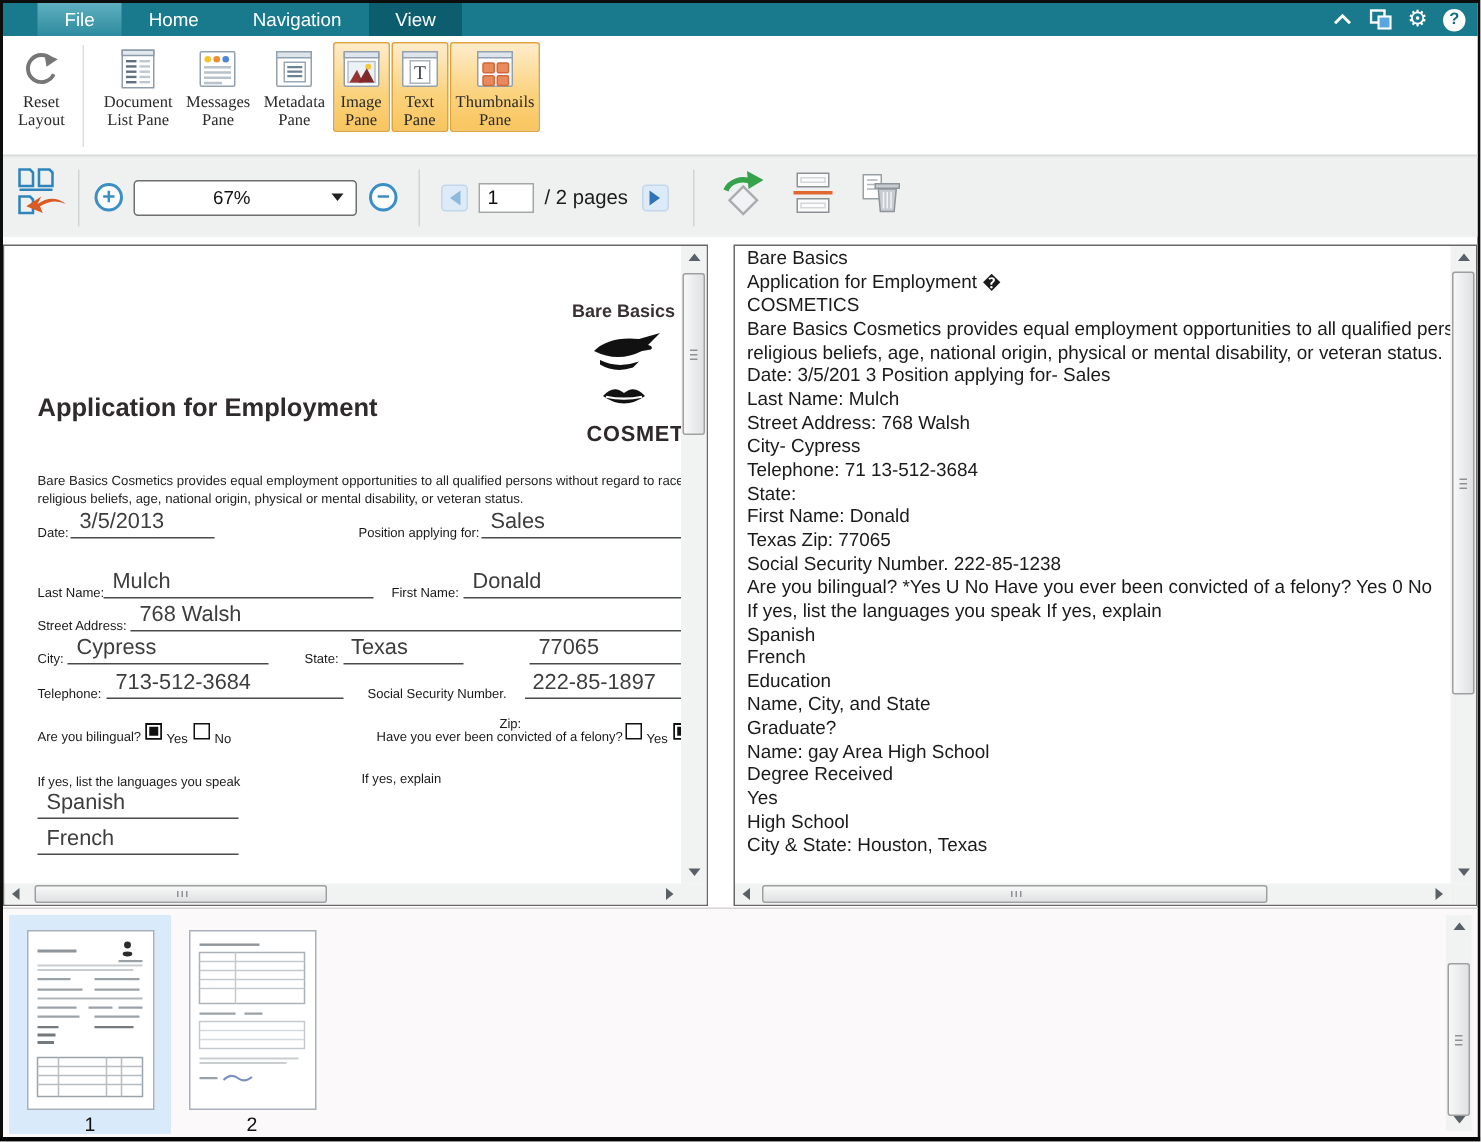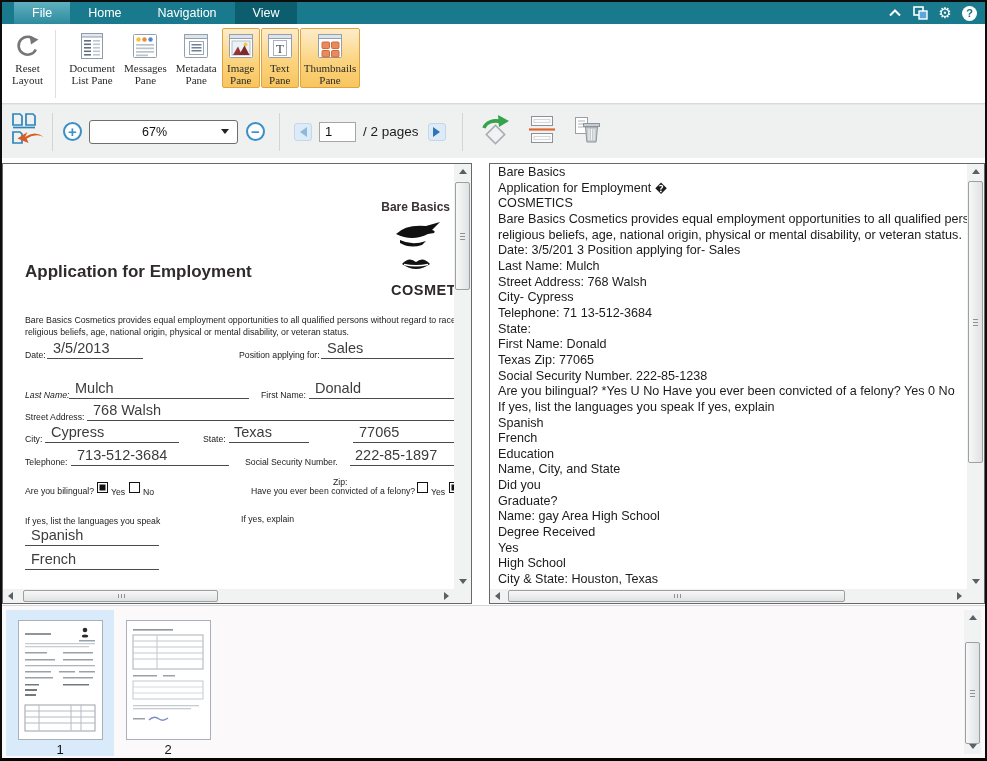--- a/index.html
+++ b/index.html
@@ -2,21 +2,21 @@
 <html><head>
 <meta charset="utf-8">
 <style>
   html,body{margin:0;padding:0;background:#cfcfcf;}
   .window{position:relative;width:987px;height:761px;background:#fff;overflow:hidden;
     font-family:"Liberation Sans",sans-serif;box-shadow:inset 0 0 0 2px #0d0d0d;}
   .frame-bottom{position:absolute;left:0;right:0;bottom:0;height:3px;background:#050505;}
 
   
   .tabbar{position:absolute;left:2px;top:2px;right:2px;height:22px;background:#187a8c;
-    display:flex;align-items:stretch;padding-left:12px;box-sizing:border-box;}
+    display:flex;align-items:stretch;padding-left:23px;box-sizing:border-box;}
   .tab{color:#fff;font-size:12.5px;line-height:22px;padding:0 18px;cursor:default;}
   .tab.file{background:linear-gradient(#5fb0bf,#2d8b9e);}
   .tab.active{background:#0c5d6e;}
   .titlebar-icons{position:absolute;right:10px;top:2px;height:22px;display:flex;align-items:center;gap:9px;}
   .t-icon{display:flex;align-items:center;justify-content:center;width:16px;height:16px;}
   .help-circle{width:15px;height:15px;border-radius:50%;background:#fff;color:#14707f;
     font-size:11px;font-weight:bold;text-align:center;line-height:15px;}
   .gear-glyph{color:#fff;font-size:15px;line-height:16px;}
 
   
@@ -351,21 +351,21 @@
         <span class="f-abs f-intro" style="left:22px;top:151px;">Bare Basics Cosmetics provides equal employment opportunities to all qualified persons without regard to race, sex,</span>
         <span class="f-abs f-intro" style="left:22px;top:163px;">religious beliefs, age, national origin, physical or mental disability, or veteran status.</span>
 
         <span class="f-abs f-label" style="left:22px;top:186px;">Date:</span>
         <span class="f-abs f-value" style="left:50px;top:176px;">3/5/2013</span>
         <div class="uline" style="left:44px;width:96px;top:194px;"></div>
         <span class="f-abs f-label" style="left:236px;top:186px;">Position applying for:</span>
         <span class="f-abs f-value" style="left:324px;top:176px;">Sales</span>
         <div class="uline" style="left:318px;width:133px;top:194px;"></div>
 
-        <span class="f-abs f-label" style="left:22px;top:226px;font-style:italic;">Last Name:</span>
+        <span class="f-abs f-label" style="left:22px;top:226px;">Last Name:</span>
         <span class="f-abs f-value" style="left:72px;top:216px;">Mulch</span>
         <div class="uline" style="left:66px;width:180px;top:234px;"></div>
         <span class="f-abs f-label" style="left:258px;top:226px;">First Name:</span>
         <span class="f-abs f-value" style="left:312px;top:216px;">Donald</span>
         <div class="uline" style="left:306px;width:145px;top:234px;"></div>
 
         <span class="f-abs f-label" style="left:22px;top:248px;">Street Address:</span>
         <span class="f-abs f-value" style="left:90px;top:238px;">768 Walsh</span>
         <div class="uline" style="left:84px;width:367px;top:256px;"></div>
 
@@ -441,21 +441,20 @@
         <div class="tline">State:</div>
         <div class="tline">First Name: Donald</div>
         <div class="tline">Texas Zip: 77065</div>
         <div class="tline">Social Security Number. 222-85-1238</div>
         <div class="tline">Are you bilingual? *Yes U No Have you ever been convicted of a felony? Yes 0 No</div>
         <div class="tline">If yes, list the languages you speak If yes, explain</div>
         <div class="tline">Spanish</div>
         <div class="tline">French</div>
         <div class="tline">Education</div>
         <div class="tline">Name, City, and State</div>
-        <div class="tline">Did you</div>
         <div class="tline">Graduate?</div>
         <div class="tline">Name: gay Area High School</div>
         <div class="tline">Degree Received</div>
         <div class="tline">Yes</div>
         <div class="tline">High School</div>
         <div class="tline">City &amp; State: Houston, Texas</div>
       </div>
     </div>
     <div class="vsb">
       <span class="sb-btn" style="top:0;">

